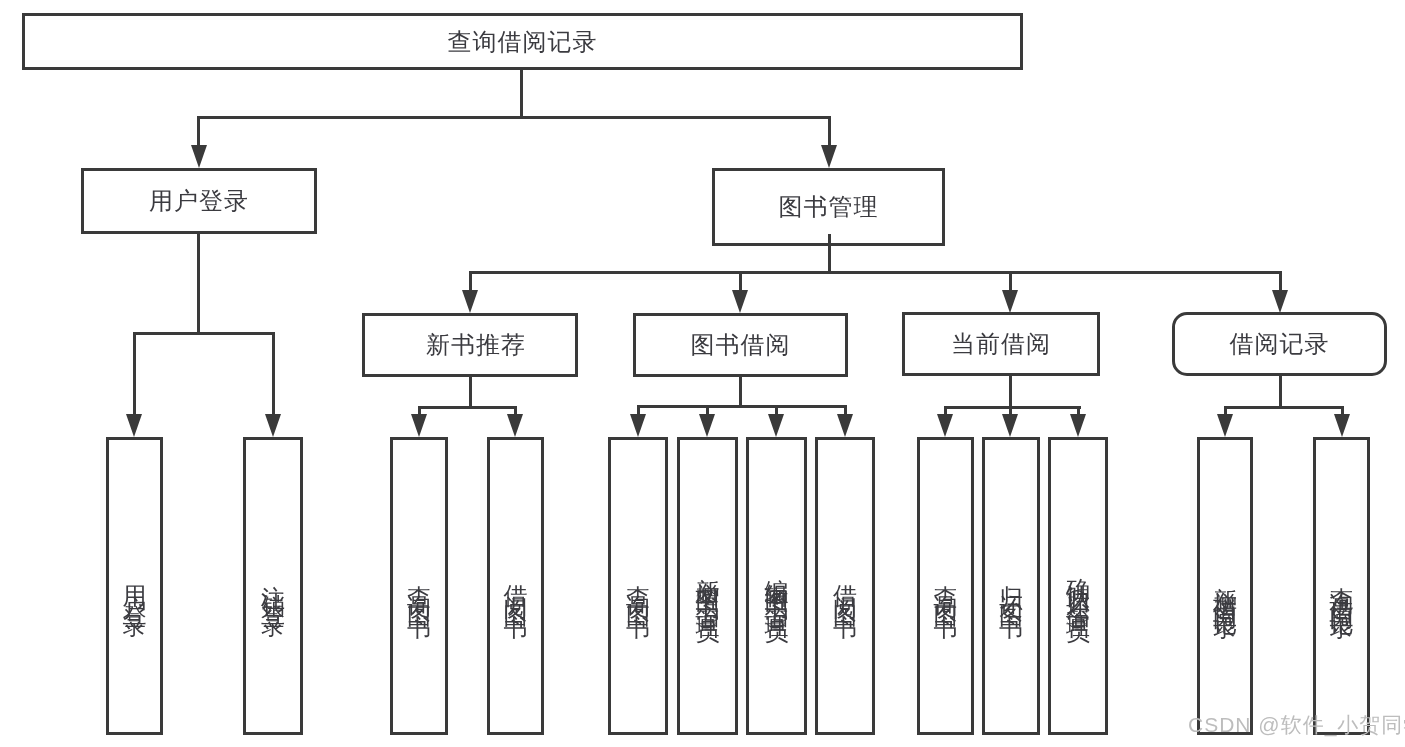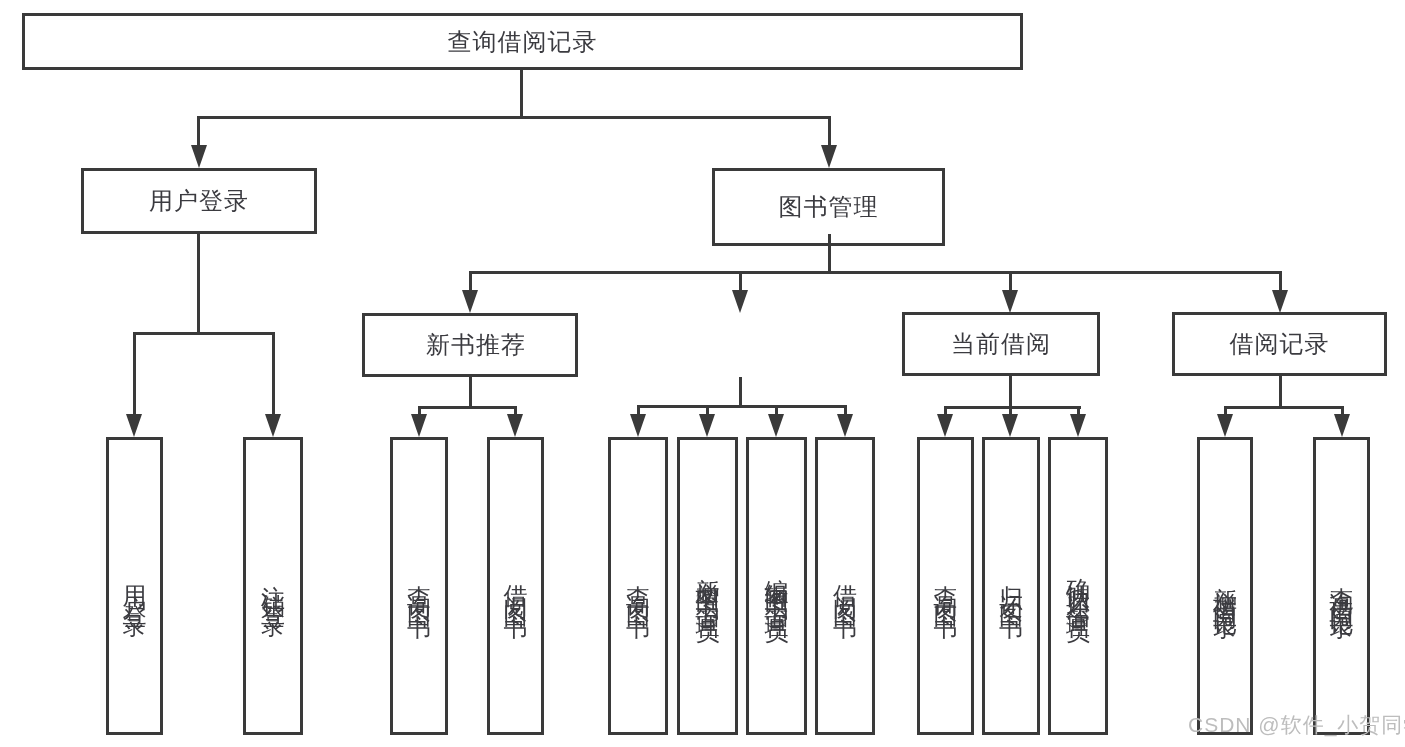--- a/index.html
+++ b/index.html
@@ -45,26 +45,29 @@
   </div>
 
   <div class="box" style="left:712px;top:168px;width:233px;height:78px;">
     <span class="h-label">图书管理</span>
   </div>
 
   <div class="box" style="left:362px;top:313px;width:216px;height:64px;padding-left:12px;">
     <span class="h-label">新书推荐</span>
   </div>
 
+  <div class="box" style="left:633px;top:313px;width:215px;height:64px;">
+    <span class="h-label">图书借阅</span>
+  </div>
 
   <div class="box" style="left:902px;top:312px;width:198px;height:64px;">
     <span class="h-label">当前借阅</span>
   </div>
 
-  <div class="box" style="left:1172px;top:312px;width:215px;height:64px;">
+  <div class="box" style="left:1172px;top:312px;width:215px;height:64px;border-radius:15px;">
     <span class="h-label">借阅记录</span>
   </div>
 
   <div class="box leaf" style="left:106px;top:437px;width:57px;height:298px;">用户登录</div>
 
   <div class="box leaf" style="left:243px;top:437px;width:60px;height:298px;">注销登录</div>
 
   <div class="box leaf" style="left:390px;top:437px;width:58px;height:298px;">查询图书</div>
 
   <div class="box leaf" style="left:487px;top:437px;width:57px;height:298px;">借阅图书</div>

